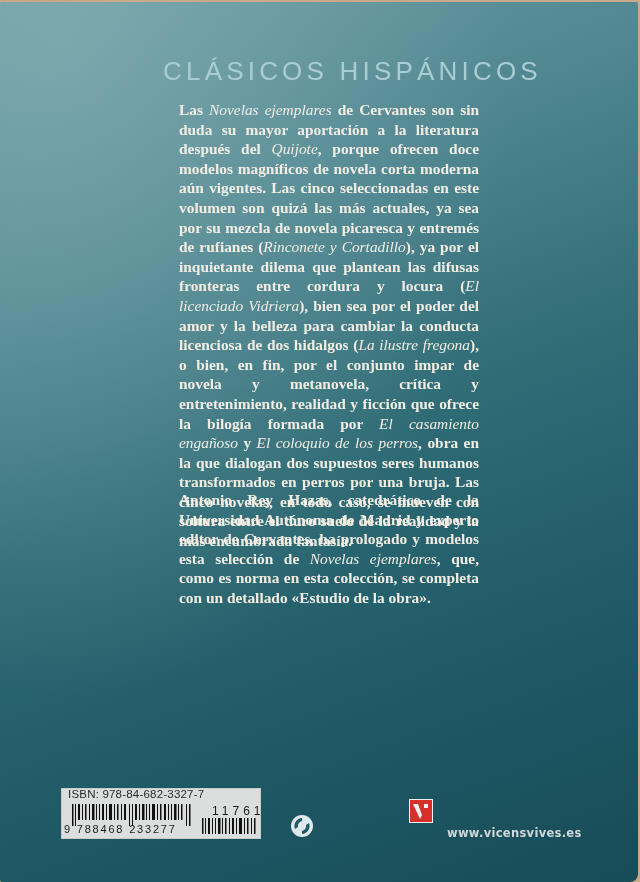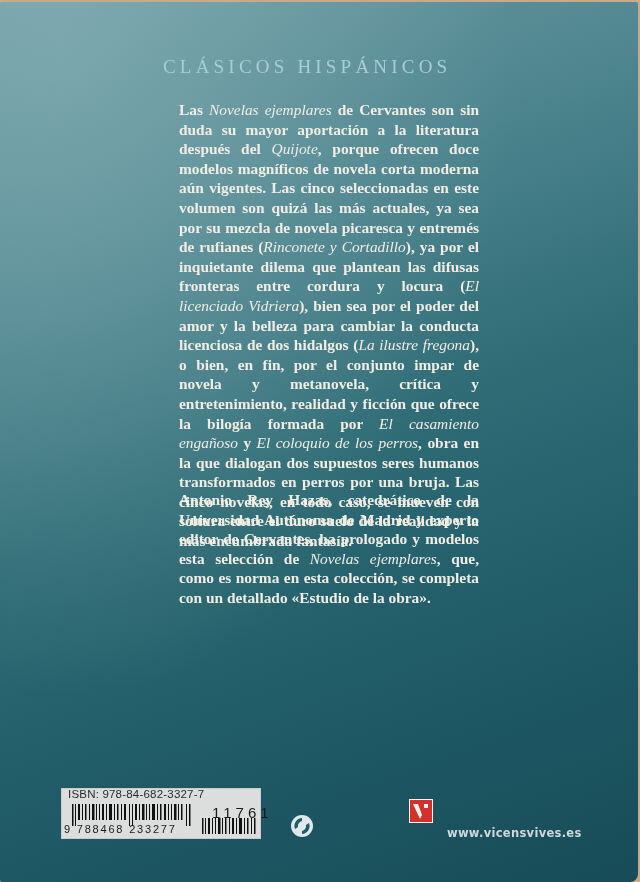--- a/index.html
+++ b/index.html
@@ -6,21 +6,21 @@
     html, body { width: 640px; height: 882px; overflow: hidden; background: #c9a98a; }
     .cover {
       position: absolute; left: 0; top: 2px; width: 638px; height: 880px;
       background:
         radial-gradient(ellipse at 10% 5%, rgba(140,180,185,0.55) 0%, rgba(140,180,185,0) 55%),
         linear-gradient(160deg, #6e9ca3 0%, #4f8690 25%, #2f6c76 50%, #1f5a66 75%, #174c58 100%);
       border-radius: 2px 2px 8px 2px;
     }
     .series {
       position: absolute; left: 163px; top: 54px; width: 320px;
-      font-family: Liberation Serif, serif; font-size: 19px; letter-spacing: 4.2px;
+      font-family: Liberation Sans, sans-serif; font-size: 26px; letter-spacing: 4.2px;
       color: #a9cdd2; white-space: nowrap; font-weight: 300;
     }
     .blurb {
       position: absolute; left: 163px; width: 316px;
       font-family: "Liberation Serif", serif; font-size: 15.4px; line-height: 19.6px;
       color: #f1ede3; font-weight: bold; text-align: justify;
     }
     .blurb p { text-align: justify; text-align-last: left; margin-left: 16px; }
     .blurb i { font-style: italic; font-weight: normal; }
     .p1 { top: 98px; }
@@ -32,21 +32,21 @@
     .isbn-text {
       position: absolute; left: 68px; top: 786px;
       font-family: Liberation Sans, sans-serif; font-size: 11.5px; color: #2a2a2a; letter-spacing: 0.2px;
     }
     .ean-digits {
       position: absolute; left: 64px; top: 821px;
       font-family: "Liberation Sans", sans-serif; font-size: 11px; color: #1a1a1a; letter-spacing: 1.8px;
     }
     .addon-digits {
       position: absolute; left: 212px; top: 802px;
-      font-family: "Liberation Sans", sans-serif; font-size: 15px; color: #1a1a1a; letter-spacing: 4px;
+      font-family: "Liberation Sans", sans-serif; font-size: 12px; color: #1a1a1a; letter-spacing: 4px;
     }
     .bars { position: absolute; }
     .recycle {
       position: absolute; left: 290px; top: 812px; width: 24px; height: 24px;
     }
     .logo-box {
       position: absolute; left: 409px; top: 797px; width: 24px; height: 24px;
       background: #d6302a; border: 1px solid #f2f2f2;
     }
     .brand {

